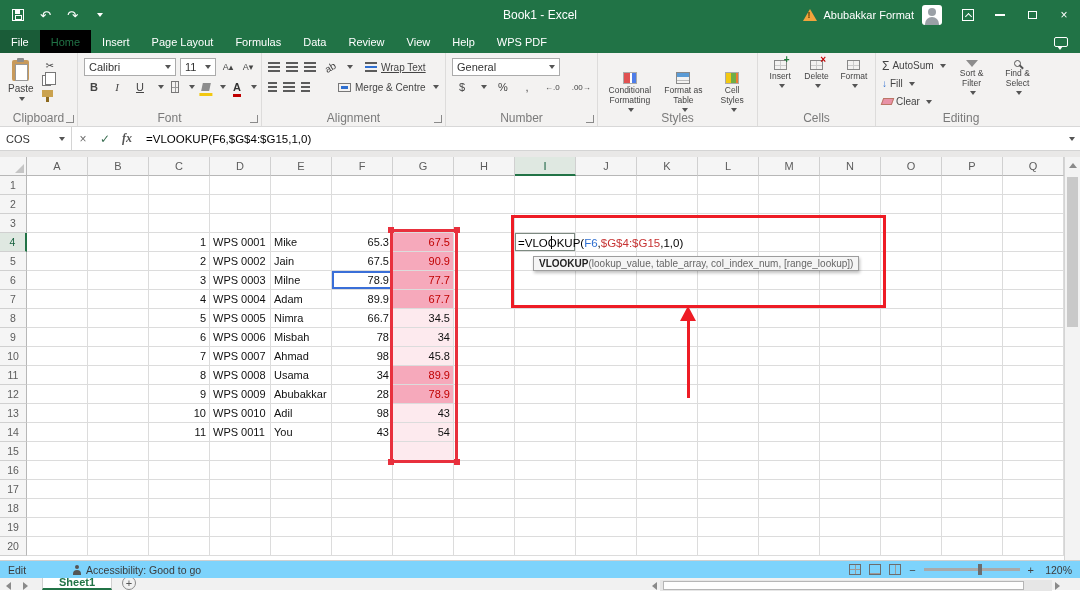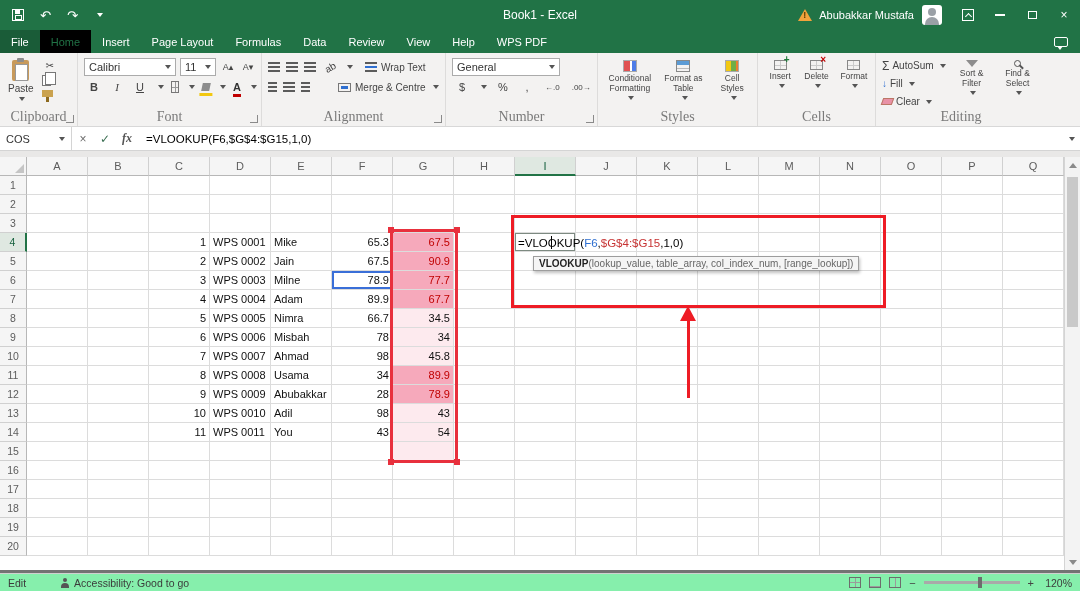--- a/index.html
+++ b/index.html
@@ -41,21 +41,21 @@
   .i-bulb::after { content:""; position:absolute; left:2px; top:8px; width:3px; height:3px; background:#fff; }
   .tabrow-right { margin-left:auto; display:flex; align-items:center; padding-right:12px; }
   .i-comment { width:14px; height:10px; border:1.3px solid #fff; border-radius:2px; position:relative; }
   .i-comment::after { content:""; position:absolute; left:2px; bottom:-4px; width:0; height:0;
                       border-left:3px solid transparent; border-right:3px solid transparent; border-top:4px solid #fff; }
 
   
   .ribbon { position:absolute; left:0; top:53px; width:1080px; height:74px; background:#f3f2f1;
             border-bottom:1px solid #d8d8d8; display:flex; }
   .rgroup { position:relative; height:100%; border-right:1px solid #dddcdb; padding:4px 4px 14px 6px; }
-  .glabel { position:absolute; bottom:1px; left:0; right:0; text-align:center; font-size:14px; color:#7a7a7a;font-family:Liberation Serif, serif; }
+  .glabel { position:absolute; bottom:1px; left:0; right:0; text-align:center; font-size:12px; color:#7a7a7a; }
   .launcher { position:absolute; right:3px; bottom:3px; width:8px; height:8px;
               border-right:1px solid #8a8a8a; border-bottom:1px solid #8a8a8a; }
   .dd { display:inline-block; width:0; height:0; border-left:3px solid transparent; border-right:3px solid transparent;
         border-top:4px solid #555; margin-left:3px; vertical-align:middle; }
   .dd.w { border-top-color:#fff; }
   .rrow { display:flex; align-items:center; gap:4px; height:20px; }
   .rcol { display:flex; flex-direction:column; gap:2px; }
   .combo { background:#fff; border:1px solid #ababab; height:18px; display:flex; align-items:center;
            justify-content:space-between; font-size:11px; color:#333; padding:0 4px; }
   .rbtn { display:inline-flex; align-items:center; justify-content:center; min-width:16px; height:18px;
@@ -169,22 +169,22 @@
   .sheettab { height:100%; margin-left:8px; padding:0 16px; display:flex; align-items:center; background:#fff;
               color:#217346; font-size:11px; font-weight:bold; border-bottom:2px solid #217346;
               border-left:1px solid #cfcfcf; border-right:1px solid #cfcfcf; }
   .newsheet { width:14px; height:14px; border:1px solid #8a8a8a; border-radius:50%; color:#555; font-size:11px;
               line-height:12px; text-align:center; margin-left:10px; }
   .hscroll { position:absolute; left:652px; right:20px; top:3px; height:13px; display:flex; align-items:center; gap:3px; }
   .hs-track { flex:1; height:11px; background:#e6e6e6; position:relative; }
   .hs-thumb { position:absolute; left:3px; top:1px; height:9px; width:92%; background:#fdfdfd; border:1px solid #b5b5b5; }
 
   
-  .status { position:absolute; left:0; top:573px; width:1080px; height:18px; background:#86efac; border-top:1px solid #d0d0d0;
-            display:flex; align-items:center; font-size:10.5px; color:#3b3b3b; }
+  .status { position:absolute; left:0; top:560px; width:1080px; height:18px; background:#7dd3fc; border-top:1px solid #d0d0d0;
+            display:flex; align-items:center; font-size:10.5px; color:#3b3b3b;gap:12px; }
   .st-mode { padding-left:8px; }
   .acc { display:flex; align-items:center; gap:4px; margin-left:34px; }
   .i-person { width:10px; height:10px; position:relative; display:inline-block; }
   .i-person::before { content:""; position:absolute; left:3px; top:0; width:4px; height:4px; border-radius:50%; background:#555; }
   .i-person::after { content:""; position:absolute; left:1px; top:5px; width:8px; height:5px; border-radius:4px 4px 0 0; background:#555; }
   .st-right { margin-left:auto; display:flex; align-items:center; gap:8px; padding-right:8px; }
   .vw { width:12px; height:11px; border:1px solid #6d6d6d; display:inline-block; }
   .vw1 { background:linear-gradient(#9b9b9b,#9b9b9b) center/100% 1px no-repeat, linear-gradient(#9b9b9b,#9b9b9b) center/1px 100% no-repeat; }
   .vw2 { background:linear-gradient(#9b9b9b,#9b9b9b) 0 8px/100% 1px no-repeat; }
   .vw3 { background:linear-gradient(#9b9b9b,#9b9b9b) center/1px 100% no-repeat; }
@@ -199,21 +199,21 @@
 <div class="titlebar">
   <div class="qat">
     <span class="i-save"></span>
     <span>↶</span>
     <span>↷</span>
     <span class="dd w"></span>
   </div>
   <div class="tb-title">Book1 - Excel</div>
   <div class="tb-right">
     <span class="i-warn"></span>
-    <span class="tb-user">Abubakkar Mustafa</span>
+    <span class="tb-user">Abubakkar Format</span>
     <span class="avatar"></span>
     <span class="i-ribopt"></span>
     <span class="winbtn">
         <span class="i-min"></span>
       </span>
     <span class="winbtn">
         <span class="i-restore"></span>
       </span>
     <span class="winbtn">×</span>
   </div>
@@ -285,21 +285,21 @@
     <span class="launcher"></span>
   </div>
 
   <div class="rgroup" style="width:184px">
     <div class="rrow" style="gap:6px;">
       <span class="i-alines"></span>
       <span class="i-alines"></span>
       <span class="i-alines"></span>
       <span class="rbtn" style="transform:rotate(-30deg);font-size:10px;">ab</span>
       <span class="dd"></span>
-      <span style="display:inline-flex;align-items:center;gap:4px;margin-left:6px;font-size:10px;color:#444;">
+      <span style="display:inline-flex;align-items:center;gap:4px;margin-left:6px;font-size:10px;color:#444;text-decoration:underline;">
         <span class="i-wrap"></span>
         <span>Wrap Text</span>
       </span>
     </div>
     <div class="rrow" style="gap:6px;">
       <span class="i-alines short"></span>
       <span class="i-alines"></span>
       <span class="i-alines short"></span>
       <span style="display:inline-flex;align-items:center;gap:4px;margin-left:22px;font-size:10px;color:#444;">
         <span class="i-merge"></span>
@@ -323,21 +323,21 @@
       <span class="dd"></span>
       <span class="rbtn">%</span>
       <span class="rbtn">,</span>
       <span class="rbtn" style="font-size:8px;">←.0</span>
       <span class="rbtn" style="font-size:8px;">.00→</span>
     </div>
     <div class="glabel">Number</div>
     <span class="launcher"></span>
   </div>
 
-  <div class="rgroup" style="width:160px;display:flex;gap:4px;">
+  <div class="rgroup" style="width:160px;display:flex;gap:4px;align-items:flex-end;">
     <div class="bigbtn" style="width:52px">
       <span class="i-condfmt"></span>
       <span>Conditional Formatting</span>
       <span class="dd"></span>
     </div>
     <div class="bigbtn" style="width:48px">
       <span class="i-fmttable"></span>
       <span>Format as Table</span>
       <span class="dd"></span>
     </div>

